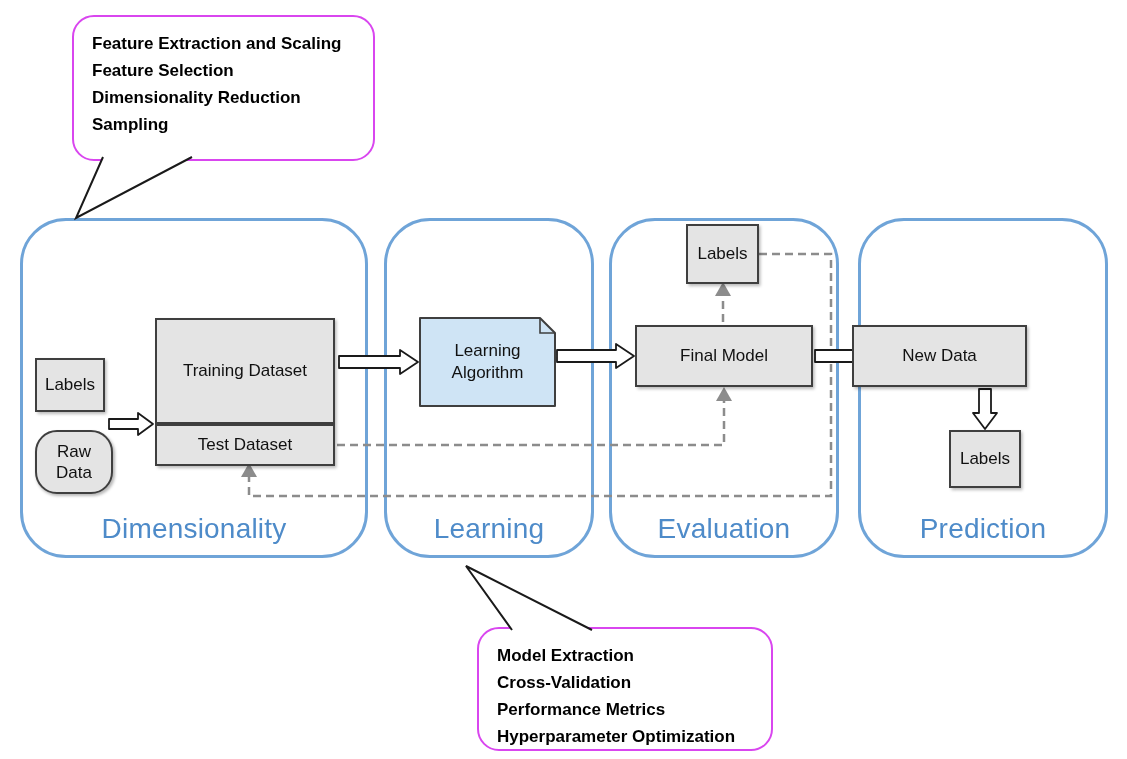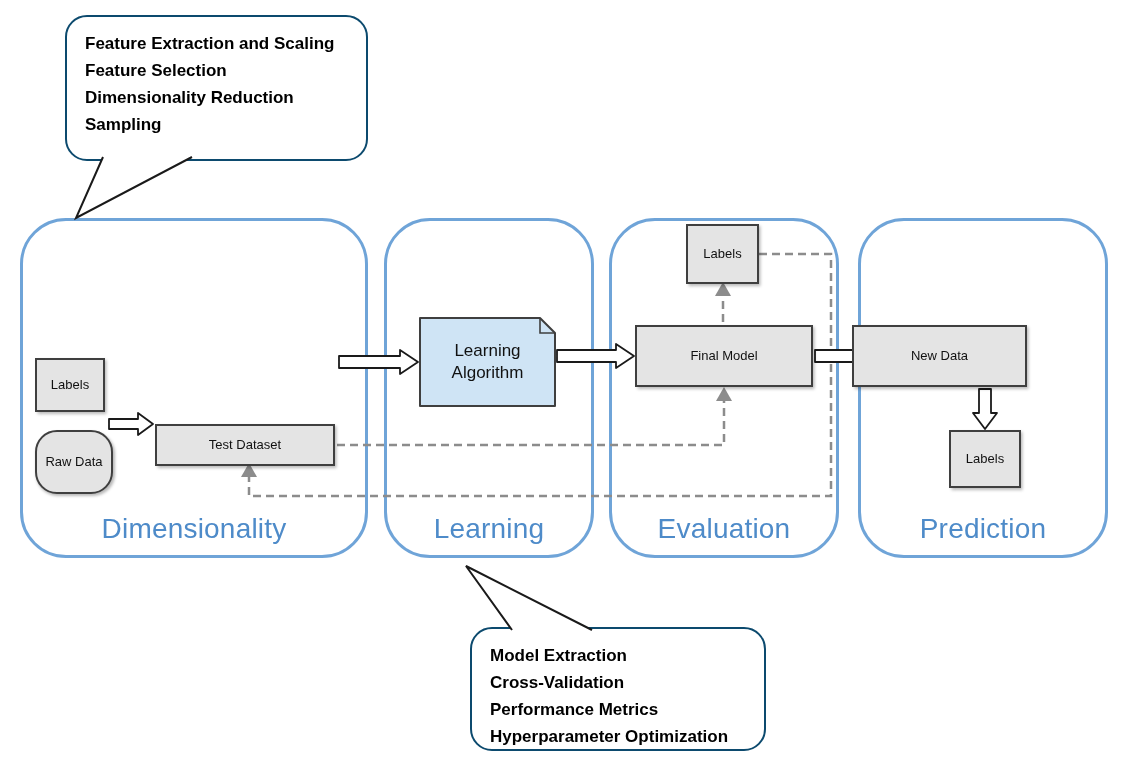--- a/index.html
+++ b/index.html
@@ -49,21 +49,21 @@
   
   .node {
     position: absolute;
     background: var(--box-fill, #e4e4e4);
     border: 2px solid var(--box-border, #3f3f3f);
     box-shadow: 1.5px 2px 3px rgba(0,0,0,0.28);
     display: flex;
     align-items: center;
     justify-content: center;
     text-align: center;
-    font-size: 13px;
+    font-size: 17px;
     color: #111;
     z-index: 3;
     line-height: 1.25;
   }
   #box-labels-input   { left: 35px;  top: 358px; width: 70px;  height: 54px; }
   #box-raw-data       { left: 35px;  top: 430px; width: 78px;  height: 64px; border-radius: 22px; }
   #box-training       { left: 155px; top: 318px; width: 180px; height: 106px; }
   #box-test           { left: 155px; top: 424px; width: 180px; height: 42px; }
   #box-final-model    { left: 635px; top: 325px; width: 178px; height: 62px; }
   #box-labels-eval    { left: 686px; top: 224px; width: 73px;  height: 60px; }
@@ -77,24 +77,25 @@
     display: flex; align-items: center; justify-content: center;
     text-align: center; font-size: 17px; color: #111; line-height: 1.3;
     z-index: 3;
     padding: 0 8px;
   }
 
   
   .callout {
     position: absolute;
     background: #ffffff;
-    border: 2px solid #0c4a6e;
+    border: 2px solid #d946ef;
     border-radius: 22px;
     z-index: 5;
     padding: 13px 25px 0 18px;
+    margin-left: 7px;
   }
   .callout-line {
     font-size: 17px;
     font-weight: bold;
     color: #000;
     line-height: 27px;
     white-space: nowrap;
   }
   #callout-top    { left: 65px;  top: 15px;  width: 303px; height: 146px; }
   #callout-bottom { left: 470px; top: 627px; width: 296px; height: 124px; }
@@ -151,20 +152,21 @@
     <g>
       <polygon points="815,350 881,350 881,344 899,356 881,368 881,362 815,362" style="fill: var(--arrow-fill, #fff); stroke: var(--arrow-stroke, #1a1a1a);" stroke-width="1.8" stroke-linejoin="round"></polygon>
     </g>
     <g>
       <polygon points="979,389 979,413 973,413 985,429 997,413 991,413 991,389" style="fill: var(--arrow-fill, #fff); stroke: var(--arrow-stroke, #1a1a1a);" stroke-width="1.8" stroke-linejoin="round"></polygon>
     </g>
   </svg>
 
   <div class="node" id="box-labels-input">Labels</div>
   <div class="node" id="box-raw-data">Raw Data</div>
+  <div class="node" id="box-training">Training Dataset</div>
   <div class="node" id="box-test">Test Dataset</div>
   <div id="box-learning-algorithm">Learning Algorithm</div>
   <div class="node" id="box-final-model">Final Model</div>
   <div class="node" id="box-labels-eval">Labels</div>
   <div class="node" id="box-new-data">New Data</div>
   <div class="node" id="box-labels-pred">Labels</div>
 
   <div class="callout" id="callout-top">
     <div class="callout-line">Feature Extraction and Scaling</div>
     <div class="callout-line">Feature Selection</div>

